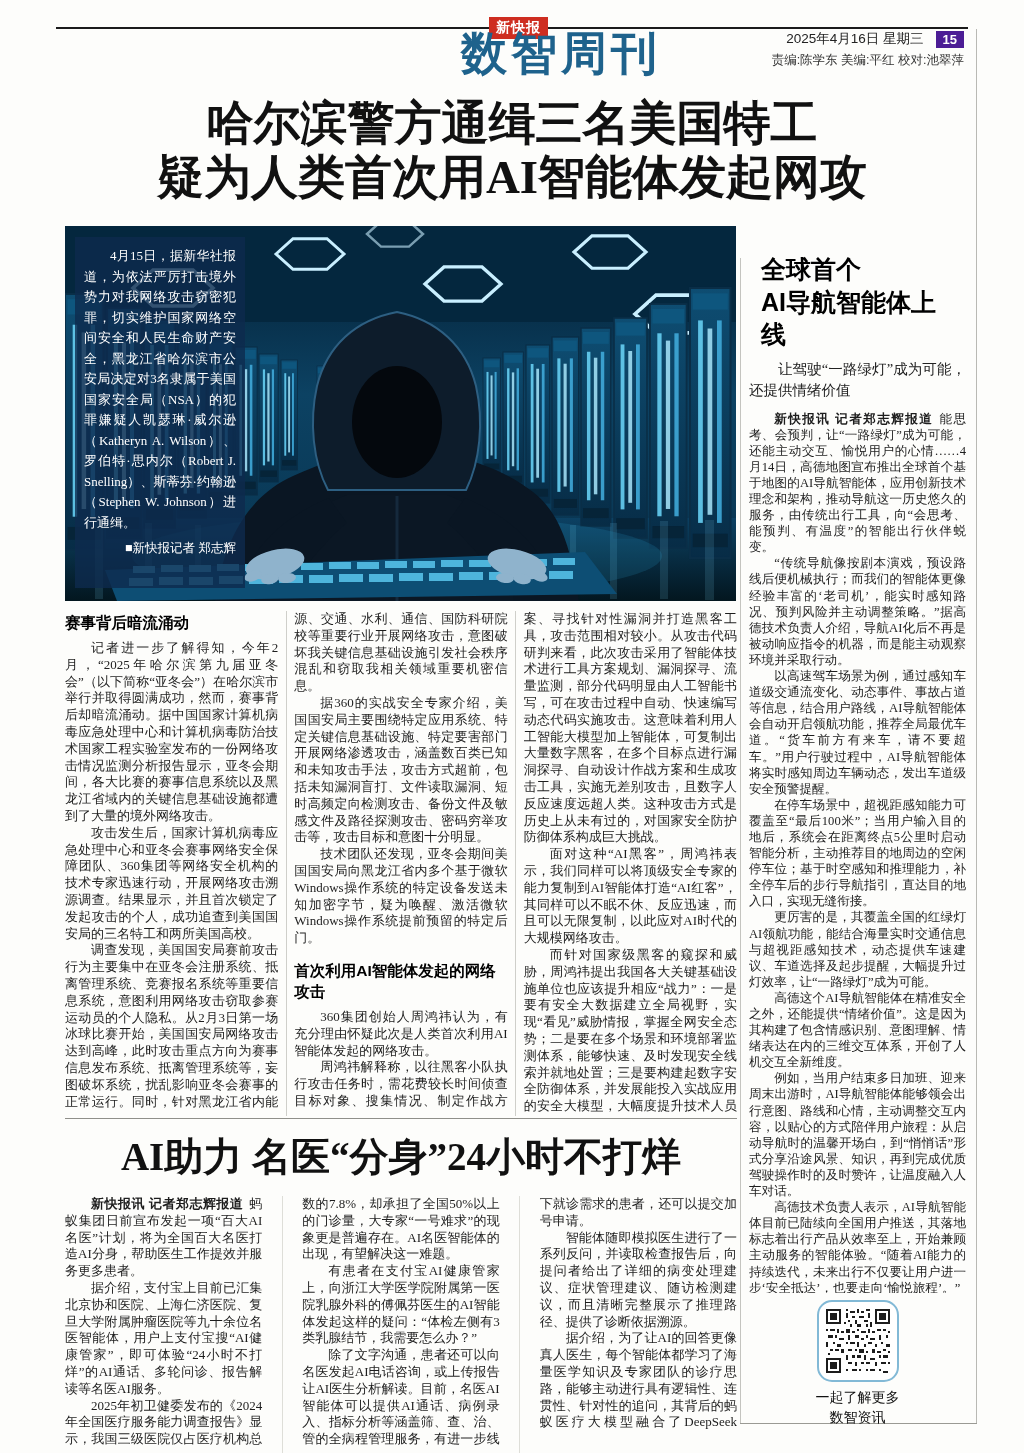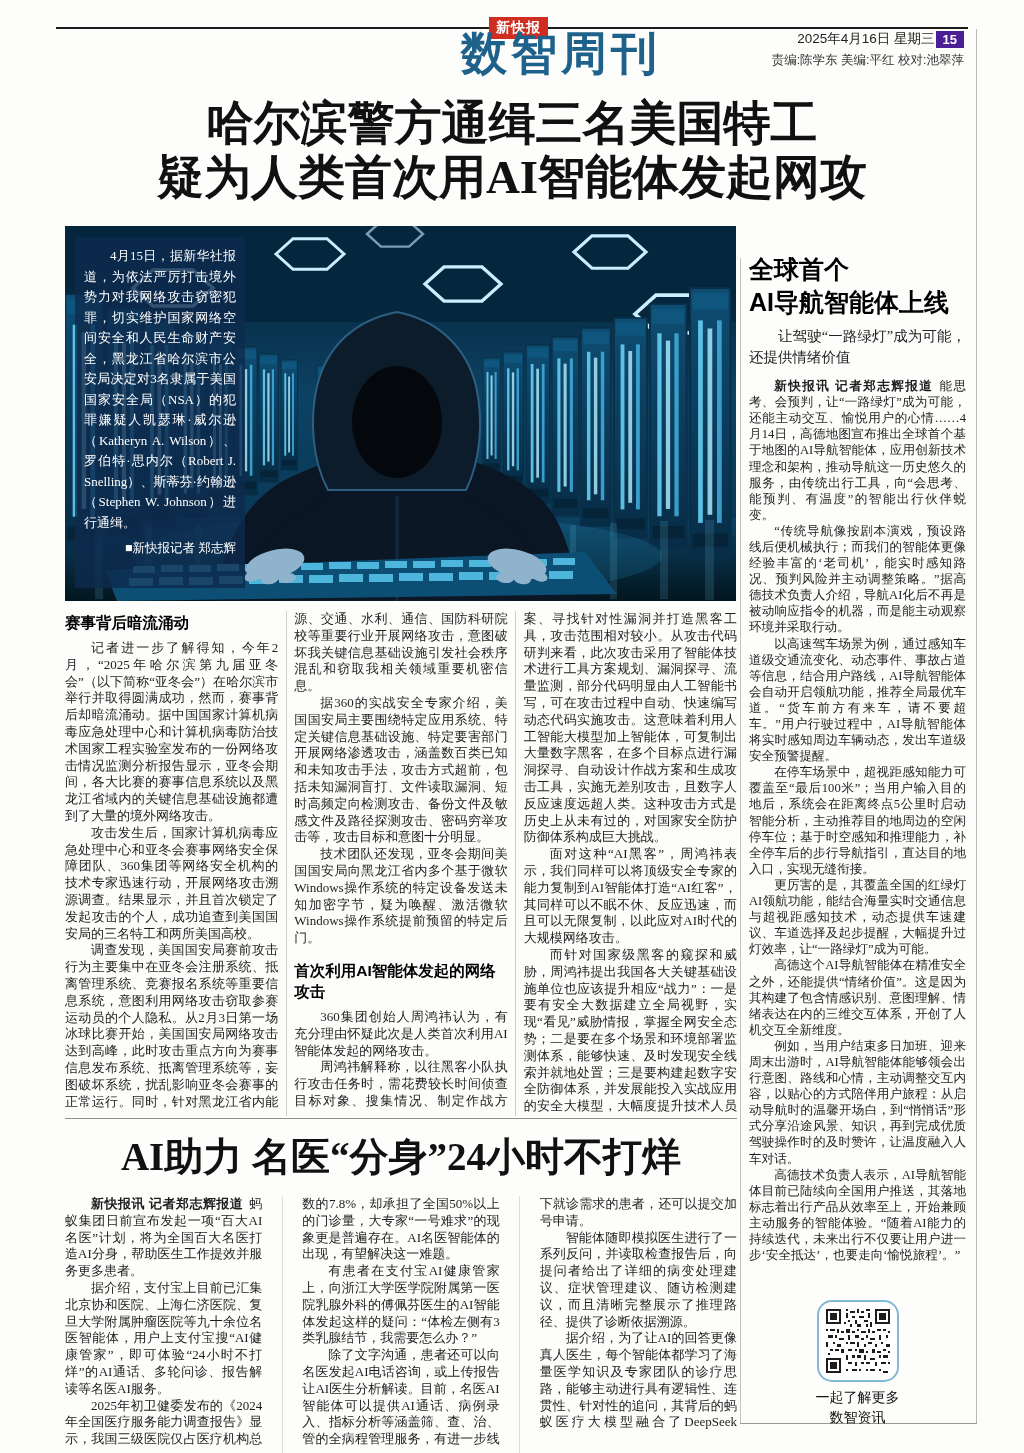--- a/index.html
+++ b/index.html
@@ -13,21 +13,21 @@
   .bottom-sep{position:absolute;left:65px;top:1118px;width:672px;height:1px;background:#8f8f8a;}
 
   
   .badge{position:absolute;left:489px;top:17px;background:#ce2d20;color:#fff;
          font-family:"Liberation Sans",sans-serif;font-weight:bold;font-size:14px;
          padding:2px 7px;letter-spacing:1px;}
   .weekly{position:absolute;left:461px;top:31px;font-size:46px;font-weight:bold;
           color:#1e628c;letter-spacing:4px;line-height:1;}
   .dateblock{position:absolute;right:60px;top:30px;text-align:right;
              font-family:"Liberation Sans",sans-serif;}
-  .dl1{font-size:13.5px;color:#222;display:flex;align-items:center;justify-content:flex-end;gap:1px;}
+  .dl1{font-size:13.5px;color:#222;display:flex;align-items:center;justify-content:flex-end;gap:12px;}
   .pagebox{display:inline-block;background:#4c1d95;color:#fff;font-weight:bold;
            font-size:13px;padding:1px 7px;}
   .dl2{font-size:12.5px;color:#333;margin-top:4px;}
 
   
   .headline{position:absolute;left:56px;top:96px;width:912px;margin:0;text-align:center;
             font-size:47px;font-weight:bold;color:#111;line-height:1.15;}
   .headline span{display:block;font-family:Liberation Serif, serif;}
 
   
@@ -53,21 +53,21 @@
 
   
   .bottom-headline{position:absolute;left:65px;top:1130px;width:672px;margin:0;
                    text-align:center;font-size:39px;font-weight:bold;color:#111;}
   .bottom-cols{position:absolute;left:65px;top:1196px;width:672px;height:257px;
                column-count:3;column-gap:40px;column-fill:auto;
                column-rule:1px solid #dedeD8;overflow:hidden;}
 
   
   .sidebar{position:absolute;left:749px;top:253px;width:217px;height:1040px;overflow:hidden;}
-  .sidebar h2{margin:0 0 8px;font-family:"Liberation Sans",sans-serif;font-weight:bold;
+  .sidebar h2{margin:0 12px 8px;font-family:"Liberation Sans",sans-serif;font-weight:bold;
               font-size:25px;line-height:1.3;color:#000;}
   .sidebar h2 span{display:block;}
   .sidebar .dek{font-size:14.5px;line-height:1.45;margin:0 0 10px;text-indent:2em;color:#222;}
   .sidebar p{font-size:12.6px;line-height:16.1px;}
 
   
   .qr-wrap{position:absolute;left:749px;top:1300px;width:217px;text-align:center;}
   .qr-box{display:inline-block;border:2px solid #82b9d6;border-radius:15px;
           padding:7px;background:#fff;line-height:0;}
   .qr-caption{margin-top:6px;font-size:14px;line-height:1.45;color:#111;}

